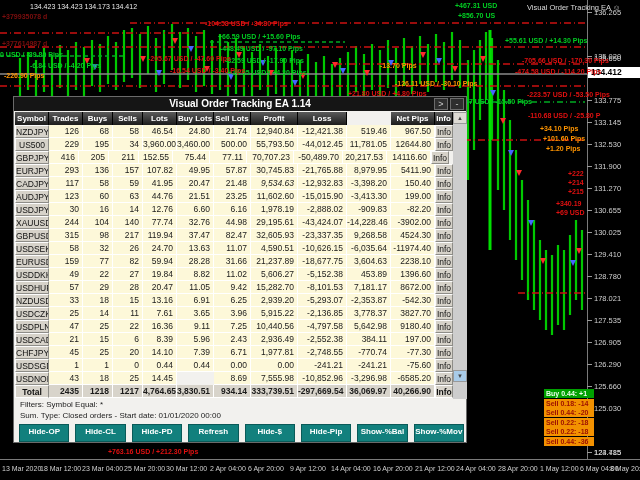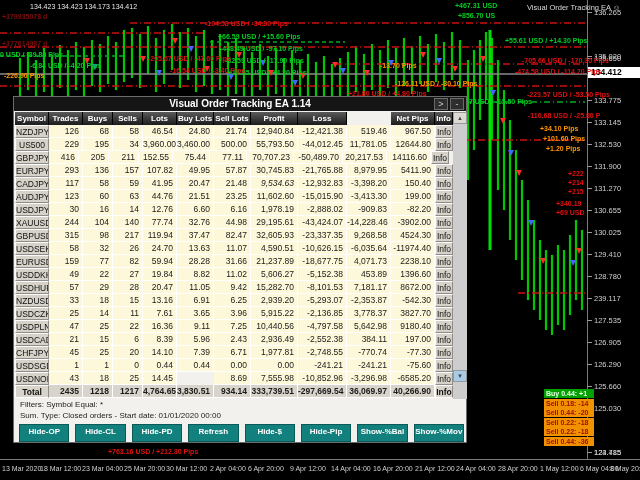--- a/index.html
+++ b/index.html
@@ -112,21 +112,21 @@
       <div class="ptick" style="top: 52px;">135.020</div>
       <div class="ptick" style="top: 96px;">133.775</div>
       <div class="ptick" style="top: 118px;">133.145</div>
       <div class="ptick" style="top: 140px;">132.530</div>
       <div class="ptick" style="top: 162px;">131.900</div>
       <div class="ptick" style="top: 184px;">131.270</div>
       <div class="ptick" style="top: 206px;">130.655</div>
       <div class="ptick" style="top: 228px;">130.025</div>
       <div class="ptick" style="top: 250px;">129.410</div>
       <div class="ptick" style="top: 272px;">128.780</div>
-      <div class="ptick" style="top: 294px;">239.117</div>
+      <div class="ptick" style="top: 294px;">178.021</div>
       <div class="ptick" style="top: 316px;">127.535</div>
       <div class="ptick" style="top: 338px;">126.905</div>
       <div class="ptick" style="top: 360px;">126.290</div>
       <div class="ptick" style="top: 382px;">125.660</div>
       <div class="ptick" style="top: 404px;">125.030</div>
       <div class="ptick" style="top: 448px;">124.415</div>
       <div class="ptick" style="top: 448px;">123.785</div>
     </div>
   <div id="time-axis">
       <div class="ttick" style="left: 2px;">13 Mar 2020</div>
@@ -356,21 +356,21 @@
         <div class="trow">
           <div class="cell btnc" style="width: 34px;">EURUSD</div>
           <div class="cell num" style="width: 34px;">159</div>
           <div class="cell num" style="width: 30px;">77</div>
           <div class="cell num" style="width: 30px;">82</div>
           <div class="cell num" style="width: 34px;">59.94</div>
           <div class="cell num" style="width: 37px;">28.28</div>
           <div class="cell num" style="width: 37px;">31.66</div>
           <div class="cell num" style="width: 47px;">21,237.89</div>
           <div class="cell num" style="width: 49px;">-18,677.75</div>
-          <div class="cell num" style="width: 44px;">4,071.73</div>
+          <div class="cell num" style="width: 44px;">3,604.63</div>
           <div class="cell num" style="width: 44px;">2238.10</div>
           <div class="cell btnc" style="width: 18px;">Info</div>
         </div>
         <div class="trow">
           <div class="cell btnc" style="width: 34px;">USDDKK</div>
           <div class="cell num" style="width: 34px;">49</div>
           <div class="cell num" style="width: 30px;">22</div>
           <div class="cell num" style="width: 30px;">27</div>
           <div class="cell num" style="width: 34px;">19.84</div>
           <div class="cell num" style="width: 37px;">8.82</div>

